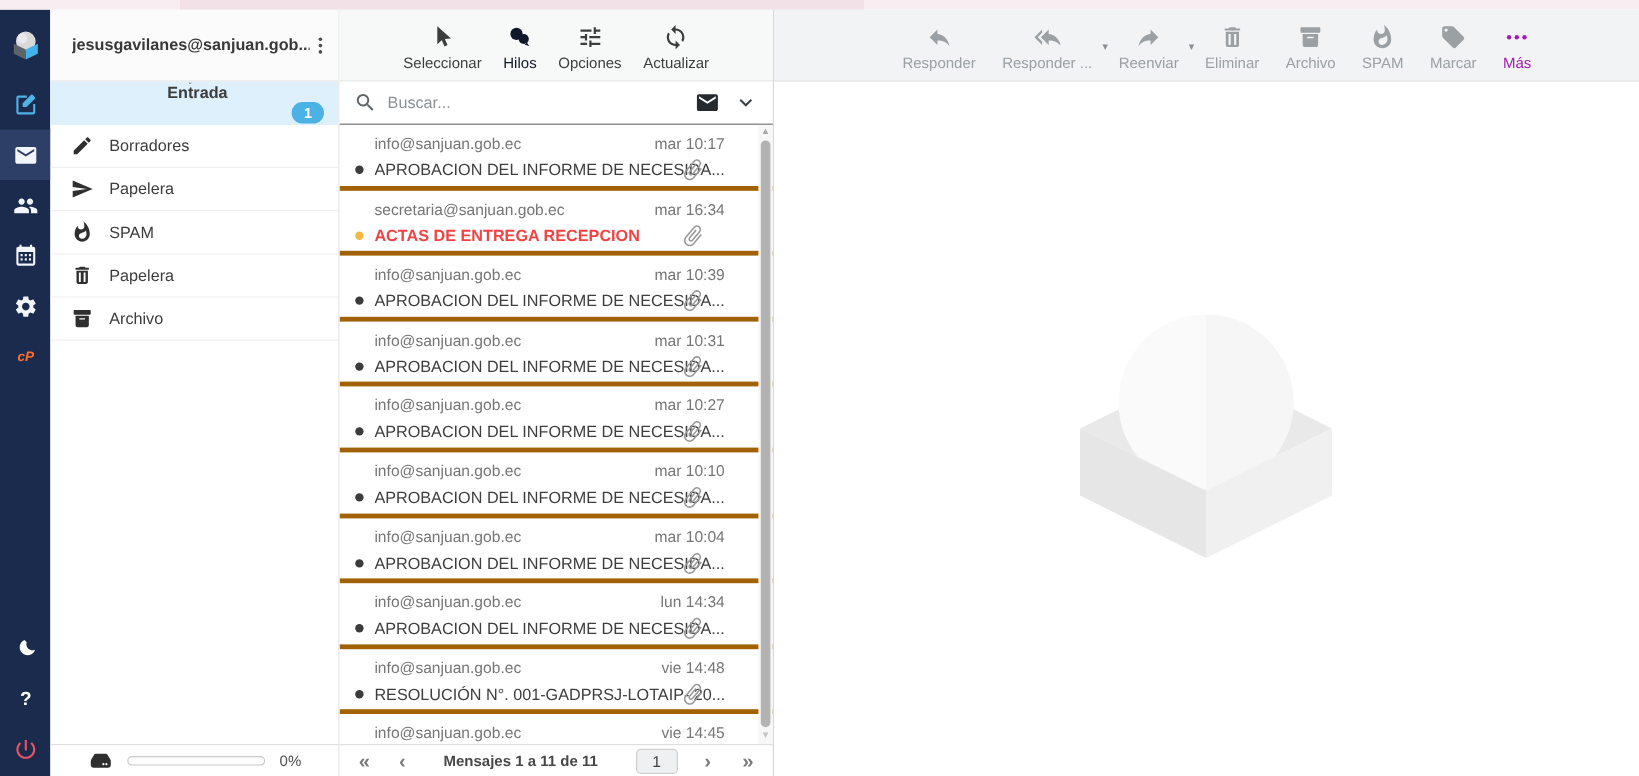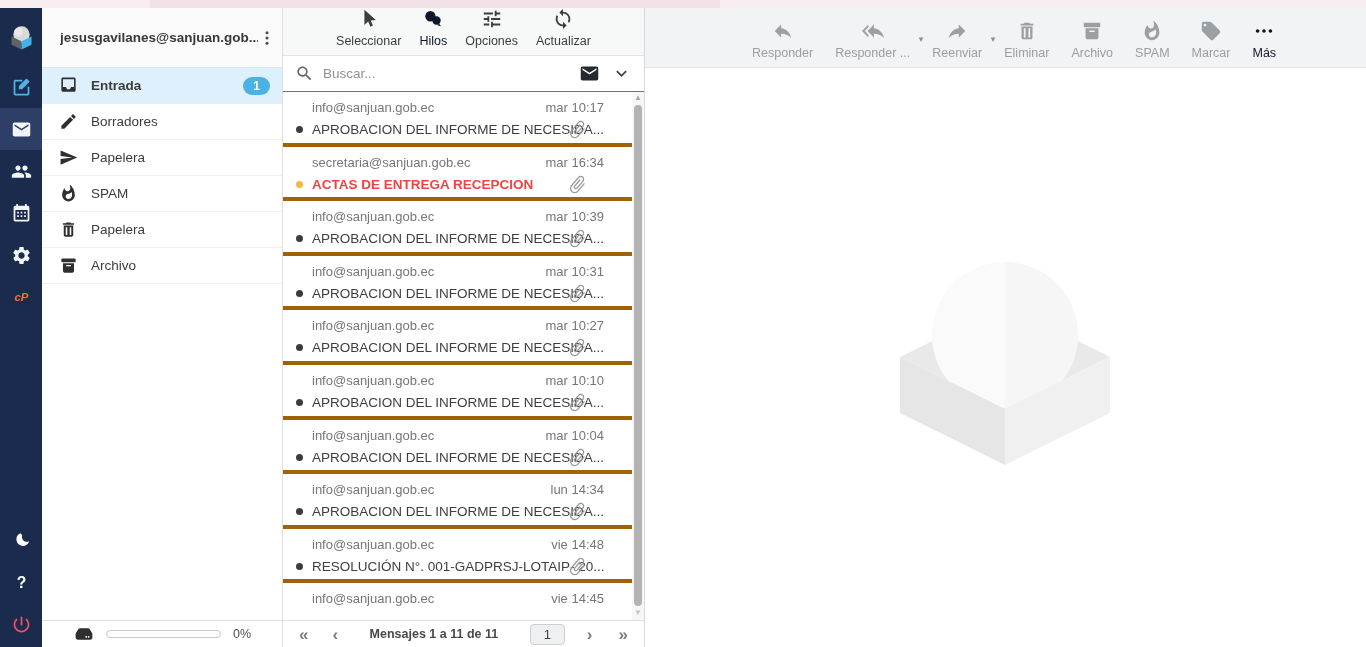--- a/index.html
+++ b/index.html
@@ -31,35 +31,35 @@
   .account-header { height:60px; flex:none; display:flex; align-items:center;
     padding:0 6px 0 18px; border-bottom:1px solid #e4e4e4; background:#fbfbfc; }
   .account-email { flex:1; font-weight:bold; font-size:13.5px; color:#383838;
     white-space:nowrap; overflow:hidden; text-align:right; padding-right:6px; }
   .kebab { width:18px; height:22px; color:#4a4a4a; display:flex; align-items:center; }
 
   .folder-list { flex:1; overflow:hidden; }
   .folder-item { height:36px; display:flex; align-items:center; padding:0 12px 0 17px;
     border-bottom:1px solid #f0f0f0; color:#3c3c3c; font-size:13.5px; cursor:pointer; }
   .folder-item .ic { width:19px; height:19px; margin-right:13px; color:#2f2f2f; }
-  .folder-item.active { background:#ddf0fb; border-bottom-color:#ddf0fb; font-weight:bold; }
+  .folder-item.active { background:#ddf0fb; border-bottom-color:#ddf0fb; font-weight:bold;flex-direction:column; }
   .badge { margin-left:auto; background:#4cb2e6; color:#fff; font-size:12px; font-weight:bold;
     border-radius:10px; padding:2px 10px; line-height:14px; }
 
   .quota-bar { height:27px; flex:none; border-top:1px solid #e0e0e0; display:flex;
     align-items:center; padding:0 10px 0 32px; gap:12px; }
   .quota-bar .ic { width:20px; height:20px; color:#2f2f2f; }
   .quota-track { width:115px; height:8px; border:1px solid #c9c9c9; border-radius:5px;
     background:#fdfdfd; }
   .quota-text { font-size:12.5px; color:#4d4d4d; }
 
   
   .list-col { width:362px; flex:none; border-right:1px solid #d8d8d8;
     display:flex; flex-direction:column; background:#fff; }
-  .list-toolbar { height:48px; flex:none; background:#f7f8f8; border-bottom:1px solid #e3e3e3;
+  .list-toolbar { height:60px; flex:none; background:#f7f8f8; border-bottom:1px solid #e3e3e3;
     display:flex; align-items:flex-end; justify-content:center; padding-bottom:7px; }
   .tb-item { display:flex; flex-direction:column; align-items:center; gap:4px;
     font-size:12.5px; color:#3d3d3d; padding:0 9px; position:relative; cursor:pointer; }
   .tb-item .ic { width:22px; height:22px; }
   .tb-item.disabled { color:#0f172a; cursor:default; }
   .tb-item .caret { position:absolute; right:-2px; bottom:16px; font-size:9px; color:#8a8f93; }
   .tb-item.has-caret { padding-right:16px; }
 
   .search-row { height:36px; flex:none; display:flex; align-items:center;
     padding:0 12px 0 12px; border-bottom:1px solid #737373; background:#fff; gap:9px; }
@@ -98,21 +98,21 @@
   .page-num { background:#eef0f1; border:1px solid #cfcfcf; border-radius:4px;
     padding:2px 13px; font-size:13px; color:#434343; margin-right:22px; }
   .page-nav.next { margin-right:26px; }
 
   
   .content-col { flex:1; display:flex; flex-direction:column; background:#fff; }
   .content-toolbar { height:60px; flex:none; background:#f1f3f4; border-bottom:1px solid #e7e7e7;
     display:flex; align-items:flex-end; padding:0 0 7px 96px; }
   .content-toolbar .tb-item { color:#9aa0a3; }
   .content-toolbar .tb-item.disabled { color:#9aa0a3; }
-  .content-toolbar .tb-item.enabled-dark { color:#0f172a; }
+  .content-toolbar .tb-item.enabled-dark { color:#a21caf; }
   .content-toolbar .tb-item { padding:0 11px; }
 
   .watermark-area { flex:1; display:flex; align-items:center; justify-content:center; }
 </style>
 </head>
 <body>
 
 <svg width="0" height="0" style="position:absolute">
   <symbol id="compose-icon" viewBox="0 0 24 24">
     <path d="M19 19H5V5h8V3H5a2 2 0 0 0-2 2v14a2 2 0 0 0 2 2h14c1.1 0 2-.9 2-2v-8h-2v8z"></path>

